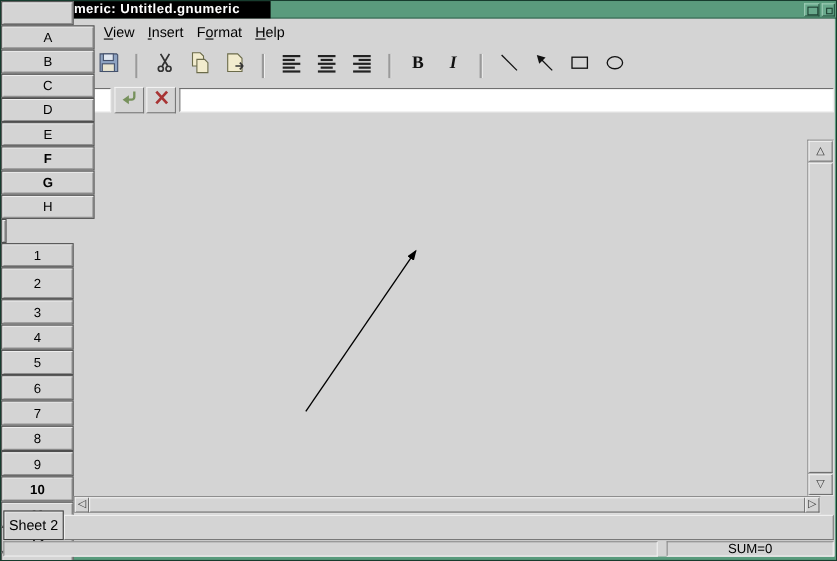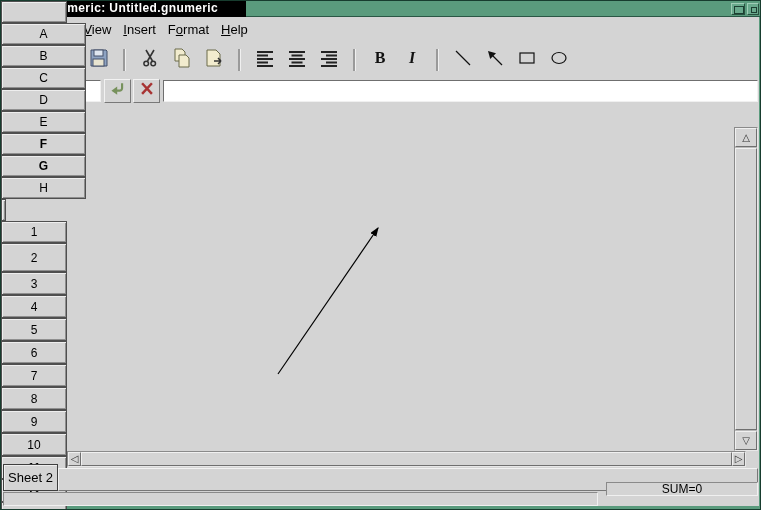--- a/index.html
+++ b/index.html
@@ -55,21 +55,21 @@
     </div>
     <div class="abs wbtn" style="left:746px;top:2px;width:12px;height:12px;">
       <div class="sq" style="left:3px;top:3px;width:4px;height:4px;"></div>
     </div>
   </div>
 
   <div class="abs panel" style="left:1px;top:16px;width:757px;height:489px;"></div>
 
   <div class="abs" style="left:2px;top:17px;width:755px;height:23px;">
     <div class="abs grip" style="left:2px;top:2px;width:10px;height:19px;"></div>
-    <div class="abs" id="menu-items" style="left:13px;top:0;width:720px;height:23px;display:flex;align-items:center;">
+    <div class="abs" id="menu-items" style="left:24px;top:0;width:720px;height:23px;display:flex;align-items:center;">
         <span class="menu-item"><u>F</u>ile</span>
         <span class="menu-item"><u>E</u>dit</span>
         <span class="menu-item"><u>V</u>iew</span>
         <span class="menu-item"><u>I</u>nsert</span>
         <span class="menu-item">F<u>o</u>rmat</span>
         <span class="menu-item"><u>H</u>elp</span>
       </div>
   </div>
 
   <div class="abs" style="left:2px;top:40px;width:755px;height:37px;">
@@ -207,21 +207,21 @@
       <div class="hdrbtn" style="left: 730px; top: 106px; width: 3px; height: 20px;"></div>
       <div class="hdrbtn" style="left: 2px; top: 126px; width: 64px; height: 20px;">1</div>
       <div class="hdrbtn" style="left: 2px; top: 146px; width: 64px; height: 27px;">2</div>
       <div class="hdrbtn" style="left: 2px; top: 173px; width: 64px; height: 21px;">3</div>
       <div class="hdrbtn" style="left: 2px; top: 194px; width: 64px; height: 21px;">4</div>
       <div class="hdrbtn" style="left: 2px; top: 215px; width: 64px; height: 21px;">5</div>
       <div class="hdrbtn" style="left: 2px; top: 236px; width: 64px; height: 21px;">6</div>
       <div class="hdrbtn" style="left: 2px; top: 257px; width: 64px; height: 21px;">7</div>
       <div class="hdrbtn" style="left: 2px; top: 278px; width: 64px; height: 21px;">8</div>
       <div class="hdrbtn" style="left: 2px; top: 299px; width: 64px; height: 21px;">9</div>
-      <div class="hdrbtn" style="left: 2px; top: 320px; width: 64px; height: 21px; font-weight: normal;">10</div>
+      <div class="hdrbtn" style="left: 2px; top: 320px; width: 64px; height: 21px; font-weight: bold;">10</div>
       <div class="hdrbtn" style="left: 2px; top: 341px; width: 64px; height: 21px; font-weight: bold;">11</div>
       <div class="hdrbtn" style="left: 2px; top: 362px; width: 64px; height: 21px; font-weight: bold;">12</div>
       <div class="hdrbtn" style="left: 2px; top: 383px; width: 64px; height: 21px; font-weight: bold;">13</div>
     </div>
 
   <svg class="abs" style="left:0;top:0;width:761px;height:510px;pointer-events:none;">
     <defs>
       <marker id="ah" markerWidth="10" markerHeight="8" refX="7" refY="3" orient="auto">
         <path d="M0 0 L8 3 L0 6 z" fill="#000"></path>
       </marker>
@@ -248,15 +248,15 @@
         <span>▷</span>
       </div>
   </div>
 
   <div class="abs bevel-out" style="left:57px;top:467px;width:700px;height:23px;"></div>
   <div class="abs sheettab" style="left:2px;top:463px;width:55px;height:27px;">
     <span>Sheet 2</span>
   </div>
 
   <div class="abs sunken-gray statuspanel" style="left:2px;top:491px;width:595px;height:14px;"></div>
-  <div class="abs sunken-gray statuspanel" style="left:605px;top:481px;width:152px;height:14px;">SUM=0</div>
+  <div class="abs sunken-gray statuspanel" style="left:605px;top:491px;width:152px;height:14px;">SUM=0</div>
 
 </div>
 
 </body></html>

